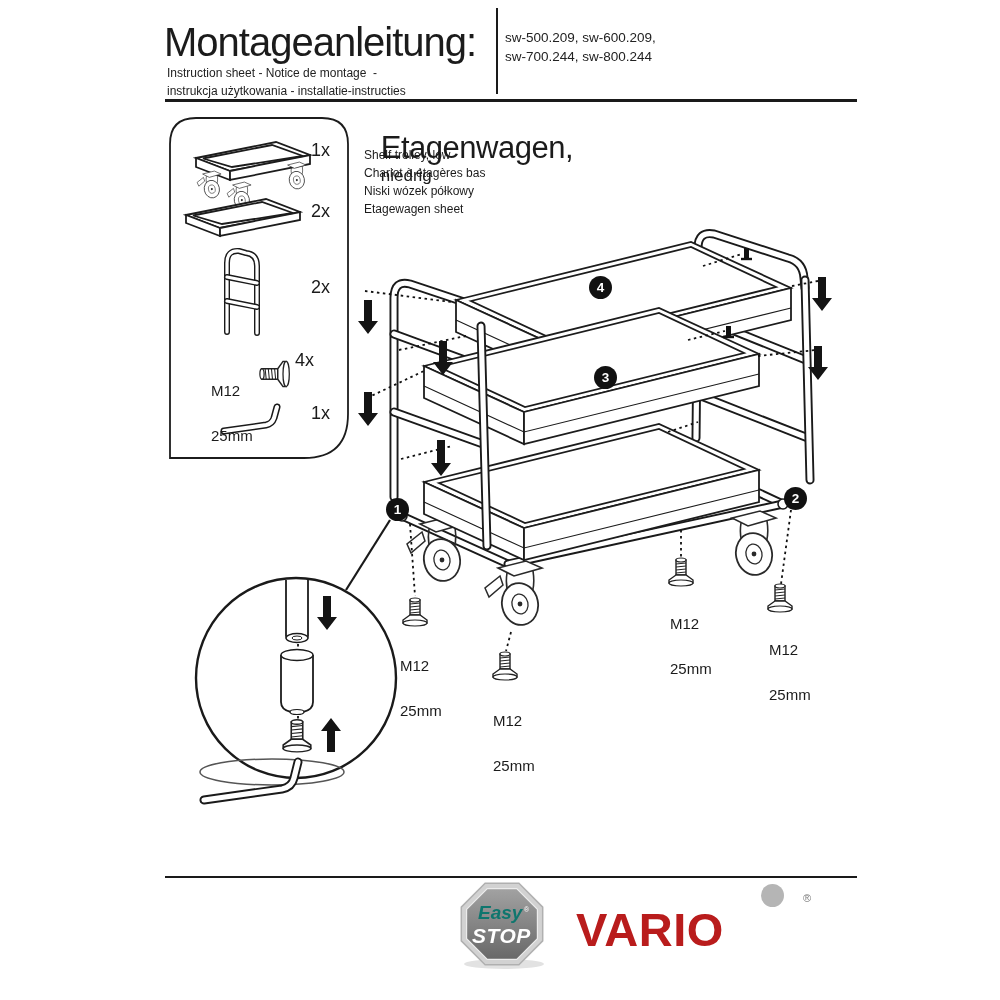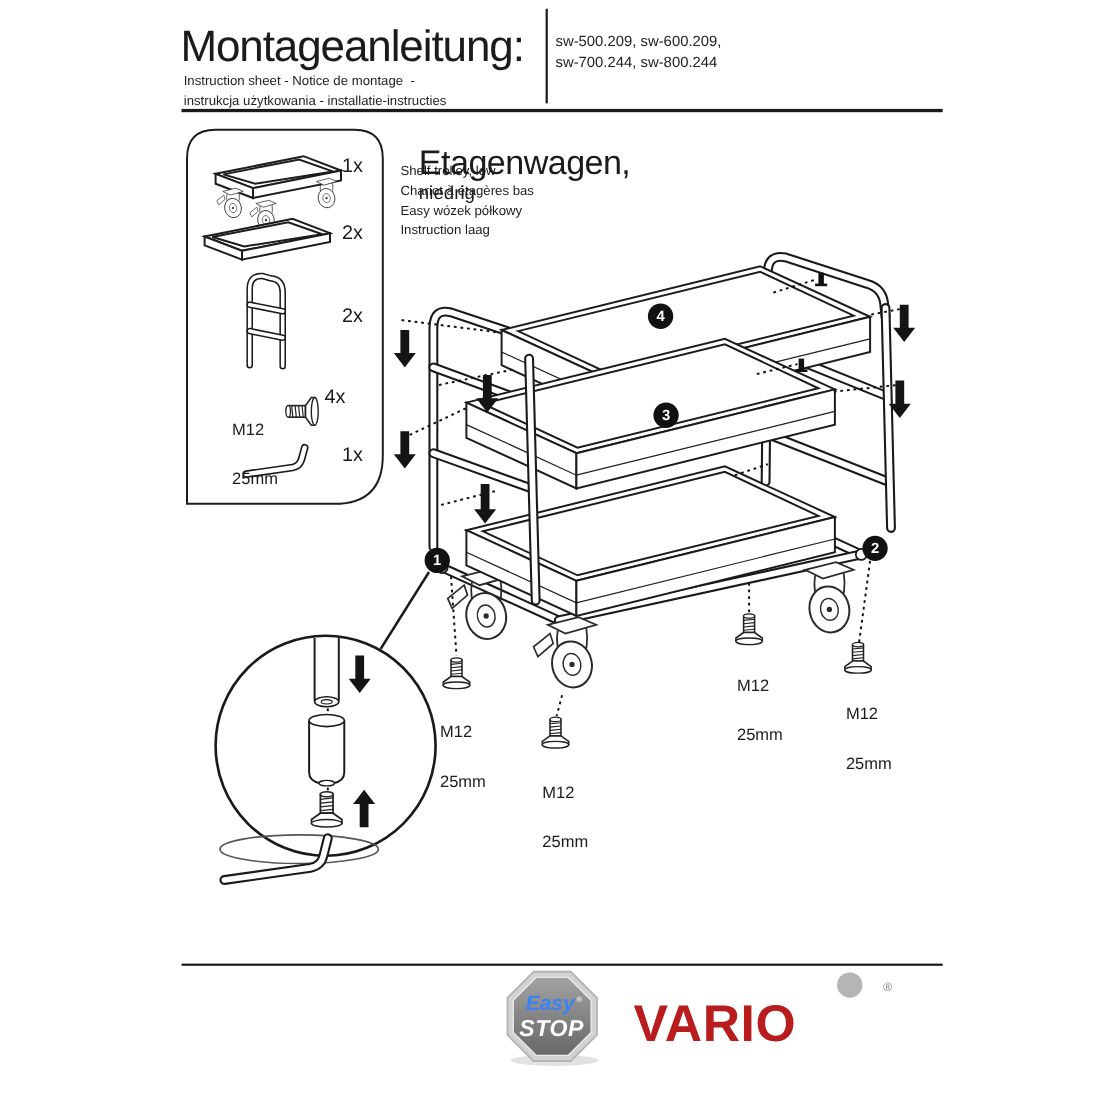--- a/index.html
+++ b/index.html
@@ -33,21 +33,21 @@
   .lnw{stroke:#1c1c1c;stroke-width:1.8;fill:#fff;}
   .seam{stroke:#1c1c1c;stroke-width:1.1;fill:none;}
   .dot{stroke:#111;stroke-width:1.8;fill:none;stroke-dasharray:2.5 3.5;}
   .tube-outer{stroke:#1a1a1a;stroke-width:9;fill:none;stroke-linecap:round;stroke-linejoin:round;}
   .tube-inner{stroke:#ffffff;stroke-width:5.2;fill:none;stroke-linecap:round;stroke-linejoin:round;}
   .tube2-outer{stroke:#1a1a1a;stroke-width:6;fill:none;stroke-linecap:round;stroke-linejoin:round;}
   .tube2-inner{stroke:#ffffff;stroke-width:3.2;fill:none;stroke-linecap:round;stroke-linejoin:round;}
   .arrow{fill:#141414;}
 
   
-  .easystop-easy{position:absolute;color:#3b82f6;font-size:19px;font-style:italic;font-weight:bold;}
+  .easystop-easy{position:absolute;color:#0f766e;font-size:19px;font-style:italic;font-weight:bold;}
   .easystop-stop{position:absolute;color:#fff;font-size:21px;font-style:italic;font-weight:900;letter-spacing:0.5px;}
   .easystop-reg{position:absolute;color:#fff;font-size:7px;}
   .vario{position:absolute;font-size:47px;font-weight:bold;color:#b91c1c;letter-spacing:0.5px;}
   .fit{position:absolute;font-size:60px;font-weight:bold;font-style:italic;color:#6d6d6d;
        font-family:"DejaVu Serif",serif;}
   .fit-dot{position:absolute;width:23px;height:23px;border-radius:50%;background:#b5b5b5;}
   .vario-reg{position:absolute;font-size:11px;color:#7a7a7a;}
 </style>
 </head>
 <body>
@@ -61,22 +61,22 @@
   <div class="lbl sku" style="left:505px;top:47px;">sw-700.244, sw-800.244</div>
   <div class="vrule" style="left:496px;top:8px;height:86px;"></div>
   <div class="hrule" style="left:165px;top:99px;width:692px;height:3px;"></div>
 
   <div class="lbl" style="left:363px;top:112px;">
     <span class="prod-title">Etagenwagen,</span>
     <span class="prod-suffix">niedrig</span>
   </div>
   <div class="lbl prod-lang" style="left:364px;top:146px;">Shelf trolley, low</div>
   <div class="lbl prod-lang" style="left:364px;top:164px;">Chariot à étagères bas</div>
-  <div class="lbl prod-lang" style="left:364px;top:182px;">Easy wózek półkowy</div>
-  <div class="lbl prod-lang" style="left:364px;top:200px;">Instruction laag</div>
+  <div class="lbl prod-lang" style="left:364px;top:182px;">Niski wózek półkowy</div>
+  <div class="lbl prod-lang" style="left:364px;top:200px;">Etagewagen sheet</div>
 
   <svg class="abs" style="left:0;top:0;" width="1000" height="1000" viewBox="0 0 1000 1000">
     <defs>
       <linearGradient id="gradStop" x1="0" y1="0" x2="0" y2="1">
         <stop offset="0" stop-color="#a2a2a2"></stop>
           <stop offset="1" stop-color="#686868"></stop>
       </linearGradient>
 
       <path id="lh-main" d="M 394,497 L 394,298 Q 394,280 410,284 L 464,302 Q 480,306 481,322 L 482,338"></path>
       <path id="lh-x1" d="M 394,334 L 481,366"></path>

